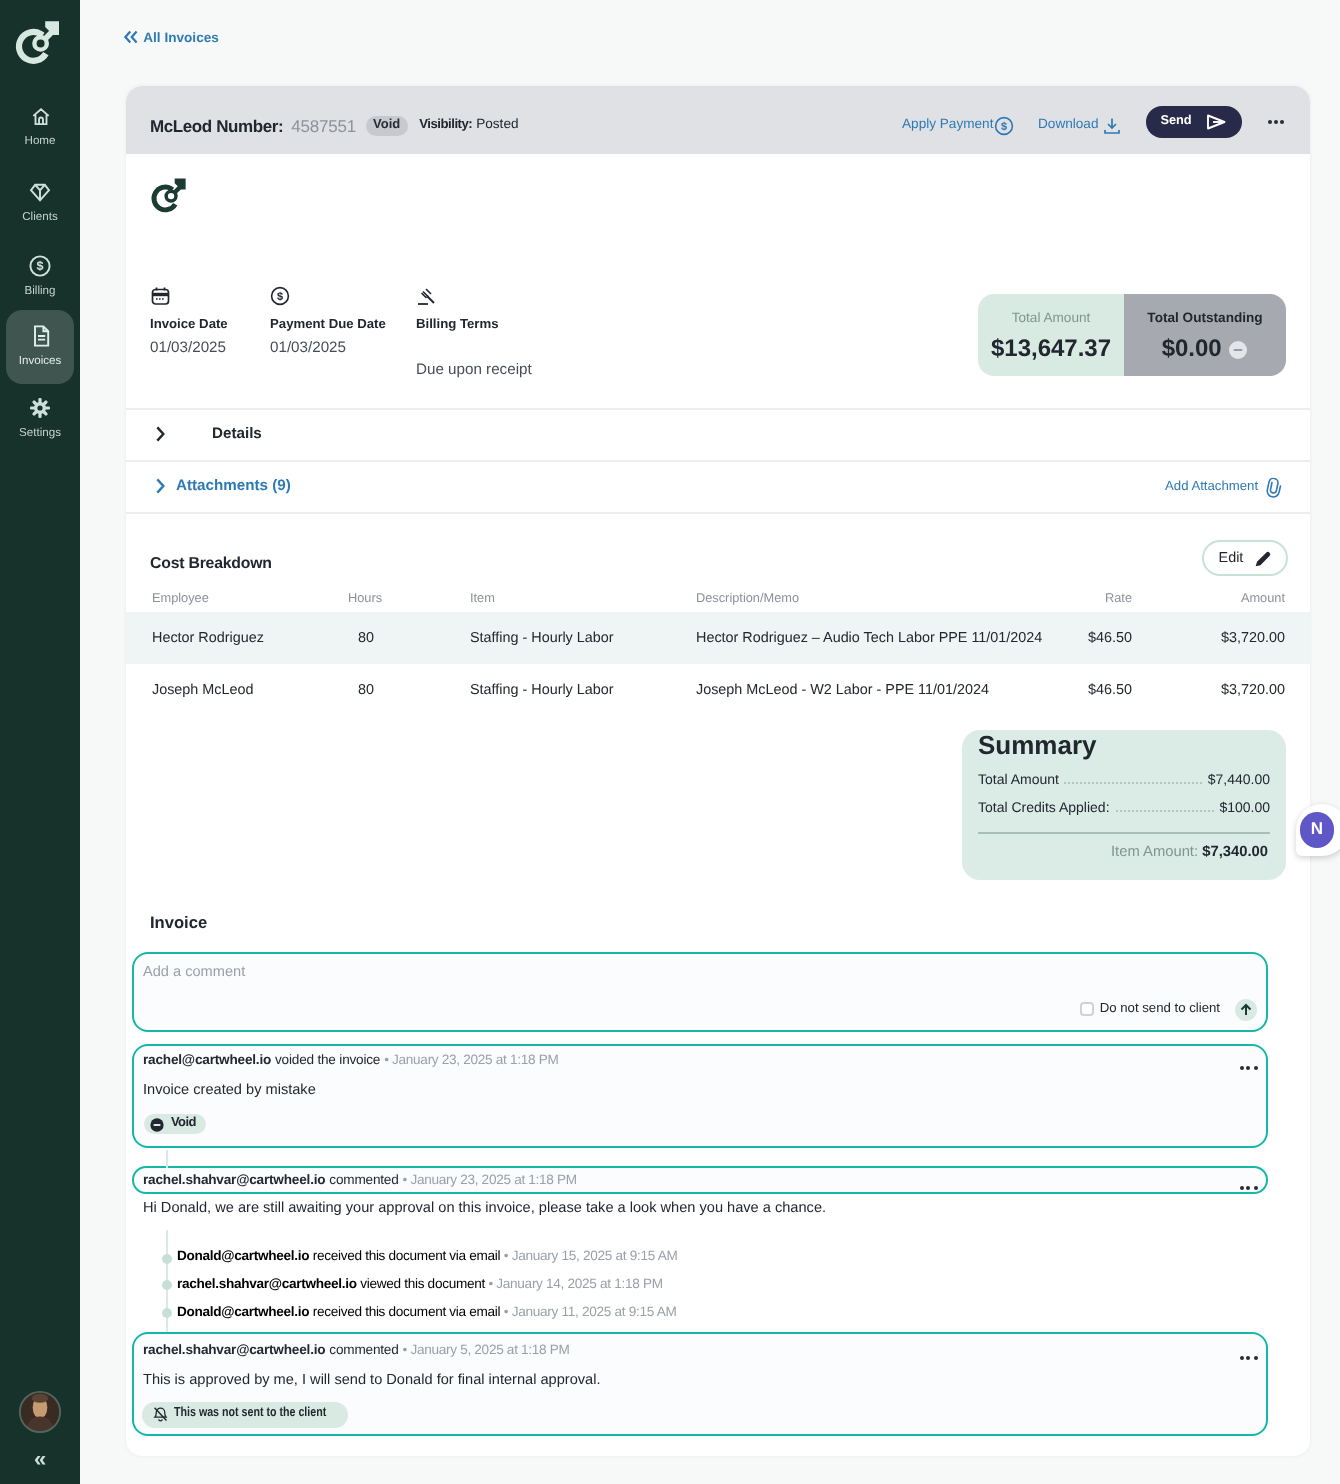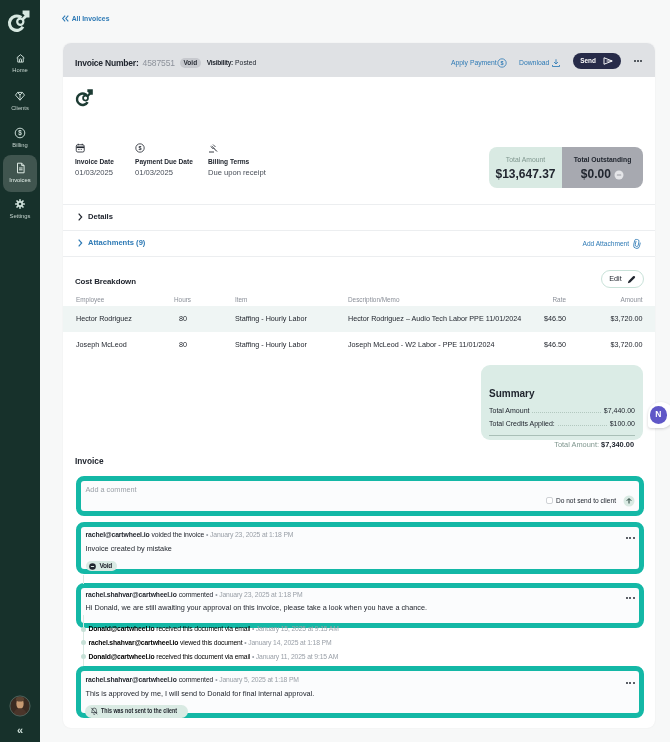--- a/index.html
+++ b/index.html
@@ -33,21 +33,21 @@
 .mintbox { position:absolute; background:#d9eae3; }
 .graybox { position:absolute; background:#a7a9b0; }
 
 .sec-div { position:absolute; left:0; width:592px; height:1px; background:#eceef0; }
 
 
 .th { font-size:6.4px; color:#8b9099; }
 .td { font-size:7.2px; color:#23272f; }
 
 
-.acard { position:absolute; left:13px; width:568px; background:#fbfcfd; border:5px solid #14b8a6; border-radius:8px; }
+.acard { position:absolute; left:3px; width:568px; background:#fbfcfd; border:1px solid #14b8a6; border-radius:8px; }
 .ahead-b { font-size:6.8px; font-weight:bold; color:#23272f; letter-spacing:-0.1px; }
 .ahead-r { font-size:6.8px; color:#23272f; letter-spacing:-0.1px; }
 .ahead-g { font-size:6.8px; color:#9aa0a8; letter-spacing:-0.15px; }
 .abody { font-size:7.3px; color:#23272f; }
 .dots3 { position:absolute; right:4.5px; display:flex; gap:1.4px; } .dots3 i { width:2px; height:2px; border-radius:50%; background:#272c35; display:block; }
 </style>
 </head>
 <body>
 
 <div id="sidebar">
@@ -124,21 +124,21 @@
     <svg width="9" height="7" viewBox="0 0 12 10" style="vertical-align:-1px">
         <path d="M5.5,1 L2,5 L5.5,9 M10,1 L6.5,5 L10,9" fill="none" stroke="#2e7ab5" stroke-width="1.6"></path>
       </svg>
     All Invoices
   </div>
 
   <div id="card">
 
     <div id="hdrbar">
       <div class="hdr-t" style="left:12px;">
-        <span style="font-size:8.5px;font-weight:bold;color:#21262f;letter-spacing:-0.2px">Invoice Number:</span>
+        <span style="font-size:8.5px;font-weight:bold;color:#21262f;letter-spacing:-0.2px">McLeod Number:</span>
         <span style="font-size:8.5px;color:#8d929b;margin-left:4px;letter-spacing:-0.1px">4587551</span>
         <span class="pill-void-h" style="margin-left:5px">Void</span>
         <span style="font-size:6.6px;font-weight:bold;color:#21262f;margin-left:6px;letter-spacing:-0.25px">Visibility:</span>
         <span style="font-size:6.8px;color:#21262f;margin-left:2px">Posted</span>
       </div>
       <div class="hdr-t" style="left:388px;">
           <span class="blue" style="font-size:6.8px">Apply Payment</span>
         </div>
       <svg class="abs" style="left:434px;top:14.5px" width="10" height="10" viewBox="0 0 20 20">
           <circle cx="10" cy="10" r="8.4" fill="none" stroke="#2e7ab5" stroke-width="1.6"></circle>
@@ -192,39 +192,39 @@
     </div>
     <div class="abs" style="left:145px;top:100px">
       <svg width="11" height="10" viewBox="0 0 22 20">
           <g stroke="#21262f" stroke-width="1.6" fill="none">
             <path d="M7,5.5 L12.5,11 M10,3 L15,8 M5.5,7 L10.5,12"></path>
             <path d="M11,10 L18,17" stroke-width="2"></path>
             <path d="M2,18 h10" stroke-width="1.8"></path>
           </g>
         </svg>
       <div class="info-label" style="margin-top:3px">Billing Terms</div>
-      <div class="info-val" style="margin-top:3px">Due upon receipt</div>
+      <div class="info-val" style="margin-top:14px">Due upon receipt</div>
     </div>
 
     <div class="mintbox" style="left:426px;top:104px;width:73px;height:41px;border-radius:8px 0 0 8px;text-align:center">
       <div style="font-size:6.8px;color:#7f968e;margin-top:9px">Total Amount</div>
       <div style="font-size:12px;font-weight:bold;color:#21262f;margin-top:3px">$13,647.37</div>
     </div>
     <div class="graybox" style="left:499px;top:104px;width:81px;height:41px;border-radius:0 8px 8px 0;text-align:center">
       <div style="font-size:6.8px;font-weight:bold;color:#21262f;margin-top:9px">Total Outstanding</div>
       <div style="font-size:12px;font-weight:bold;color:#21262f;margin-top:3px">$0.00
         <svg width="10" height="10" viewBox="0 0 20 20" style="vertical-align:-1.5px">
             <circle cx="10" cy="10" r="9" fill="#e4e5e8"></circle>
             <rect x="5.5" y="9" width="9" height="2" rx="1" fill="#9b9da4"></rect>
           </svg>
       </div>
     </div>
 
     <div class="sec-div" style="top:161px"></div>
-    <div class="abs" style="left:14px;top:170px;display:flex;align-items:center;gap:5px">
+    <div class="abs" style="left:14px;top:170px;display:flex;align-items:center;gap:23px">
       <svg width="6" height="8" viewBox="0 0 8 12">
           <path d="M2,1 L6.5,6 L2,11" fill="none" stroke="#21262f" stroke-width="1.8"></path>
         </svg>
       <span style="font-size:7.6px;font-weight:bold;color:#21262f">Details</span>
     </div>
     <div class="sec-div" style="top:187px"></div>
     <div class="abs" style="left:14px;top:196px;display:flex;align-items:center;gap:5px">
       <svg width="6" height="8" viewBox="0 0 8 12">
           <path d="M2,1 L6.5,6 L2,11" fill="none" stroke="#2e7ab5" stroke-width="1.8"></path>
         </svg>
@@ -265,34 +265,34 @@
     <div class="abs" style="left:0;top:289px;width:592px;height:26px;background:#fff">
       <span class="td abs" style="left:13px;top:9px">Joseph McLeod</span>
       <span class="td abs" style="left:116px;top:9px">80</span>
       <span class="td abs" style="left:172px;top:9px">Staffing - Hourly Labor</span>
       <span class="td abs" style="left:285px;top:9px">Joseph McLeod - W2 Labor - PPE 11/01/2024</span>
       <span class="td abs" style="right:89px;top:9px">$46.50</span>
       <span class="td abs" style="right:12.5px;top:9px">$3,720.00</span>
     </div>
 
     <div class="abs" style="left:418px;top:322px;width:162px;height:75px;background:#dbece6;border-radius:9px">
-      <div style="font-size:10px;font-weight:bold;color:#21262f;margin:23px 0 0 8px">Summary</div>
+      <div style="font-size:13px;font-weight:bold;color:#21262f;margin:0 0 0 8px">Summary</div>
       <div style="display:flex;align-items:baseline;margin:7px 8px 0 8px">
         <span style="font-size:7px;color:#21262f">Total Amount</span>
         <span style="flex:1;border-bottom:1px dotted #b2c8bf;margin:0 3px;"></span>
         <span style="font-size:7px;color:#21262f">$7,440.00</span>
       </div>
       <div style="display:flex;align-items:baseline;margin:5px 8px 0 8px">
         <span style="font-size:7px;color:#21262f">Total Credits Applied:</span>
         <span style="flex:1;border-bottom:1px dotted #b2c8bf;margin:0 3px;"></span>
         <span style="font-size:7px;color:#21262f">$100.00</span>
       </div>
       <div style="margin:7px 8px 0 8px;border-top:1px solid #a9bfb7"></div>
       <div style="text-align:right;margin:5px 9px 0 0">
-        <span style="font-size:7.4px;color:#7f968e">Total Amount: </span><span style="font-size:7.4px;font-weight:bold;color:#21262f">$7,340.00</span>
+        <span style="font-size:7.4px;color:#7f968e">Item Amount: </span><span style="font-size:7.4px;font-weight:bold;color:#21262f">$7,340.00</span>
       </div>
     </div>
 
     <div class="abs" style="left:12px;top:413.5px;font-size:8.3px;font-weight:bold;color:#21262f">Invoice</div>
 
     <div class="acard" style="top:433px;height:40px">
       <div class="abs" style="left:4.5px;top:5px;font-size:7.3px;color:#9aa0a8">Add a comment</div>
       <div class="abs" style="right:4px;bottom:4.5px;display:flex;align-items:center;gap:3px">
         <span style="width:7px;height:7px;border:1px solid #cfd2d6;border-radius:2px;background:#fff"></span>
         <span style="font-size:6.6px;color:#21262f">Do not send to client</span>
@@ -315,21 +315,21 @@
       <div class="abody abs" style="left:4.5px;top:18px">Invoice created by mistake</div>
       <div class="abs" style="left:4.5px;top:34px;width:31px;height:10px;background:#d9eae3;border-radius:5px">
         <svg class="abs" style="left:3.8px;top:1.5px" width="7" height="7" viewBox="0 0 20 20">
             <circle cx="10" cy="10" r="9.5" fill="#21262f"></circle>
             <rect x="4.8" y="8.6" width="10.4" height="2.8" rx="1.4" fill="#d9eae3"></rect>
           </svg>
         <span class="abs" style="left:14px;top:1px;font-size:6.5px;font-weight:bold;color:#23272f;letter-spacing:-0.3px">Void</span>
       </div>
     </div>
 
-    <div class="acard" style="top:540px;height:45px">
+    <div class="acard" style="top:540px;height:14px">
       <div class="abs" style="left:4.5px;top:3px;white-space:nowrap">
         <span class="ahead-b">rachel.shahvar@cartwheel.io</span> <span class="ahead-r">commented</span> <span class="ahead-g">• January 23, 2025 at 1:18 PM</span>
       </div>
       <div class="dots3" style="top:8.5px">
           <i></i>
           <i></i>
           <i></i>
         </div>
       <div class="abody abs" style="left:4.5px;top:16px;white-space:nowrap">Hi Donald, we are still awaiting your approval on this invoice, please take a look when you have a chance.</div>
     </div>

